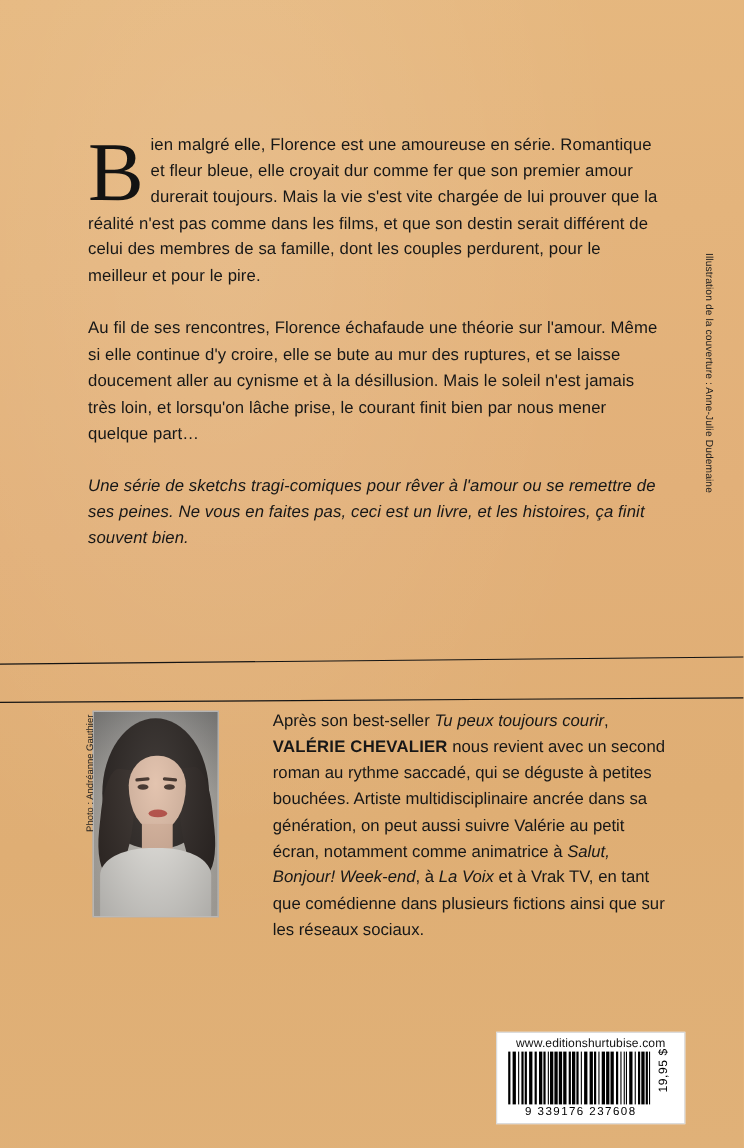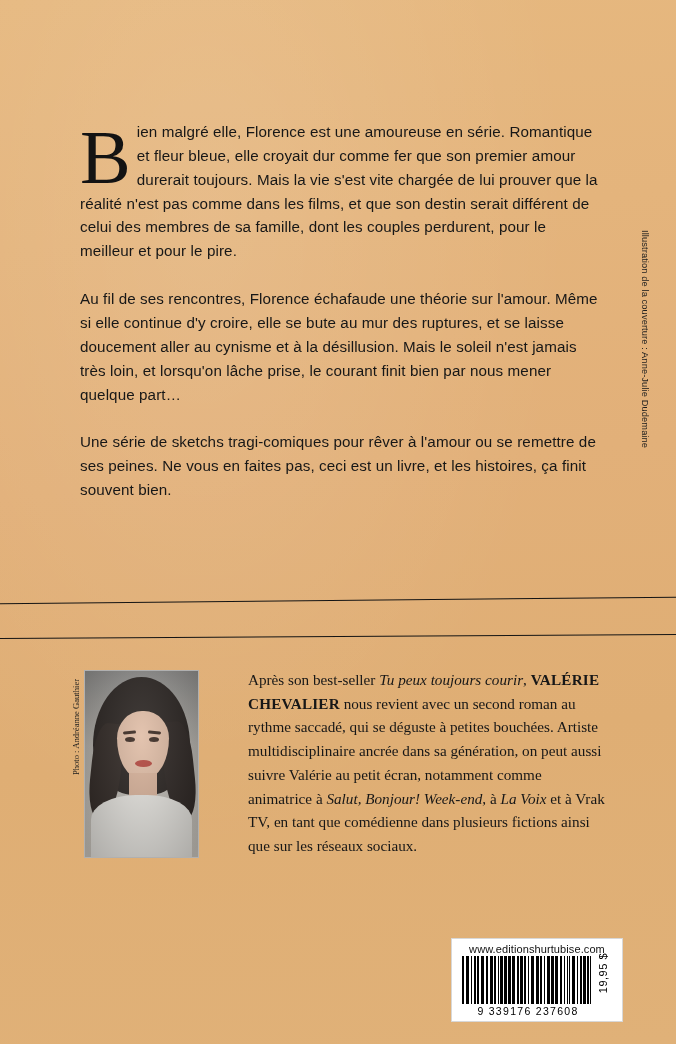--- a/index.html
+++ b/index.html
@@ -33,21 +33,21 @@
   }
 
   .para {
     font-size: 15.2px;
     line-height: 1.57;
     margin: 0 0 24px 0;
     text-align: left;
     letter-spacing: 0.1px;
     color: #171717;
   }
-  .para:last-child { margin-bottom: 0; }
+  .para:last-child { margin-bottom: 0; font-style: italic; }
 
   
   .para.first {
     position: relative;
     min-height: 96px;
   }
   .dropcap {
     float: left;
     font-family: "Liberation Serif", serif;
     font-size: 76px;
@@ -89,23 +89,22 @@
   }
   .divider-1 { top: 600px; }
   .divider-1 .ln { transform: rotate(-0.55deg); }
   .divider-2 { top: 636px; }
   .divider-2 .ln { transform: rotate(-0.35deg); }
 
   
   .author-section {
     position: absolute;
     left: 70px;
-    top: 668px;
+    top: 644px;
     width: 540px;
-    font-family: Liberation Serif, serif;
   }
 
   .photo-block {
     position: absolute;
     left: 14px;
     top: 2px;
     width: 115px;
   }
   .photo-frame {
     width: 113px;

